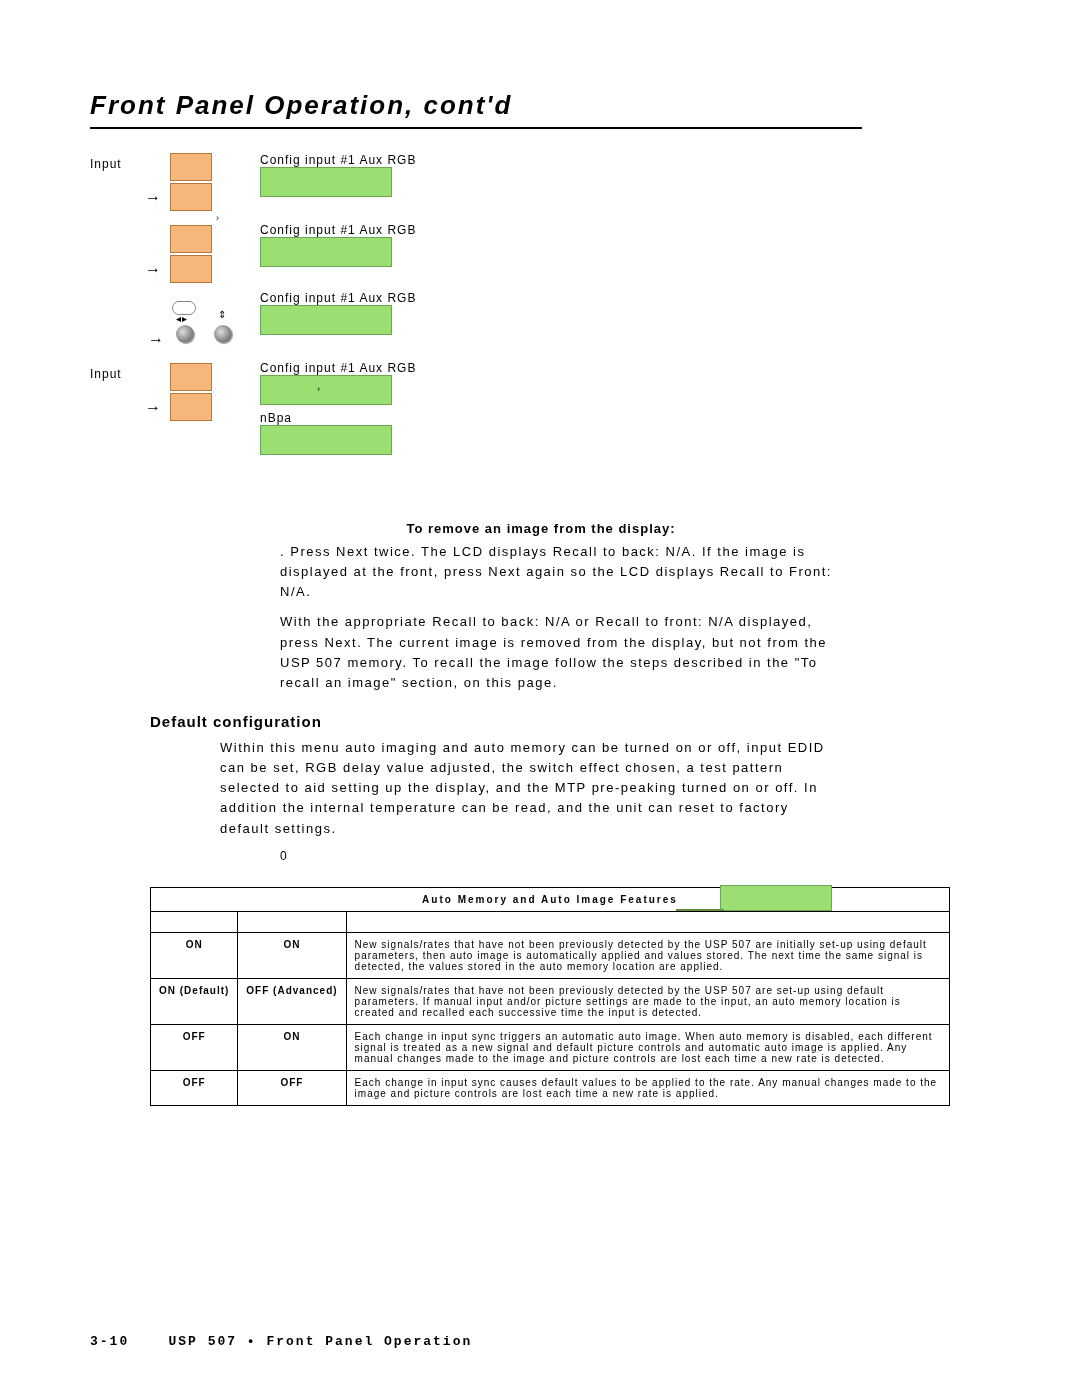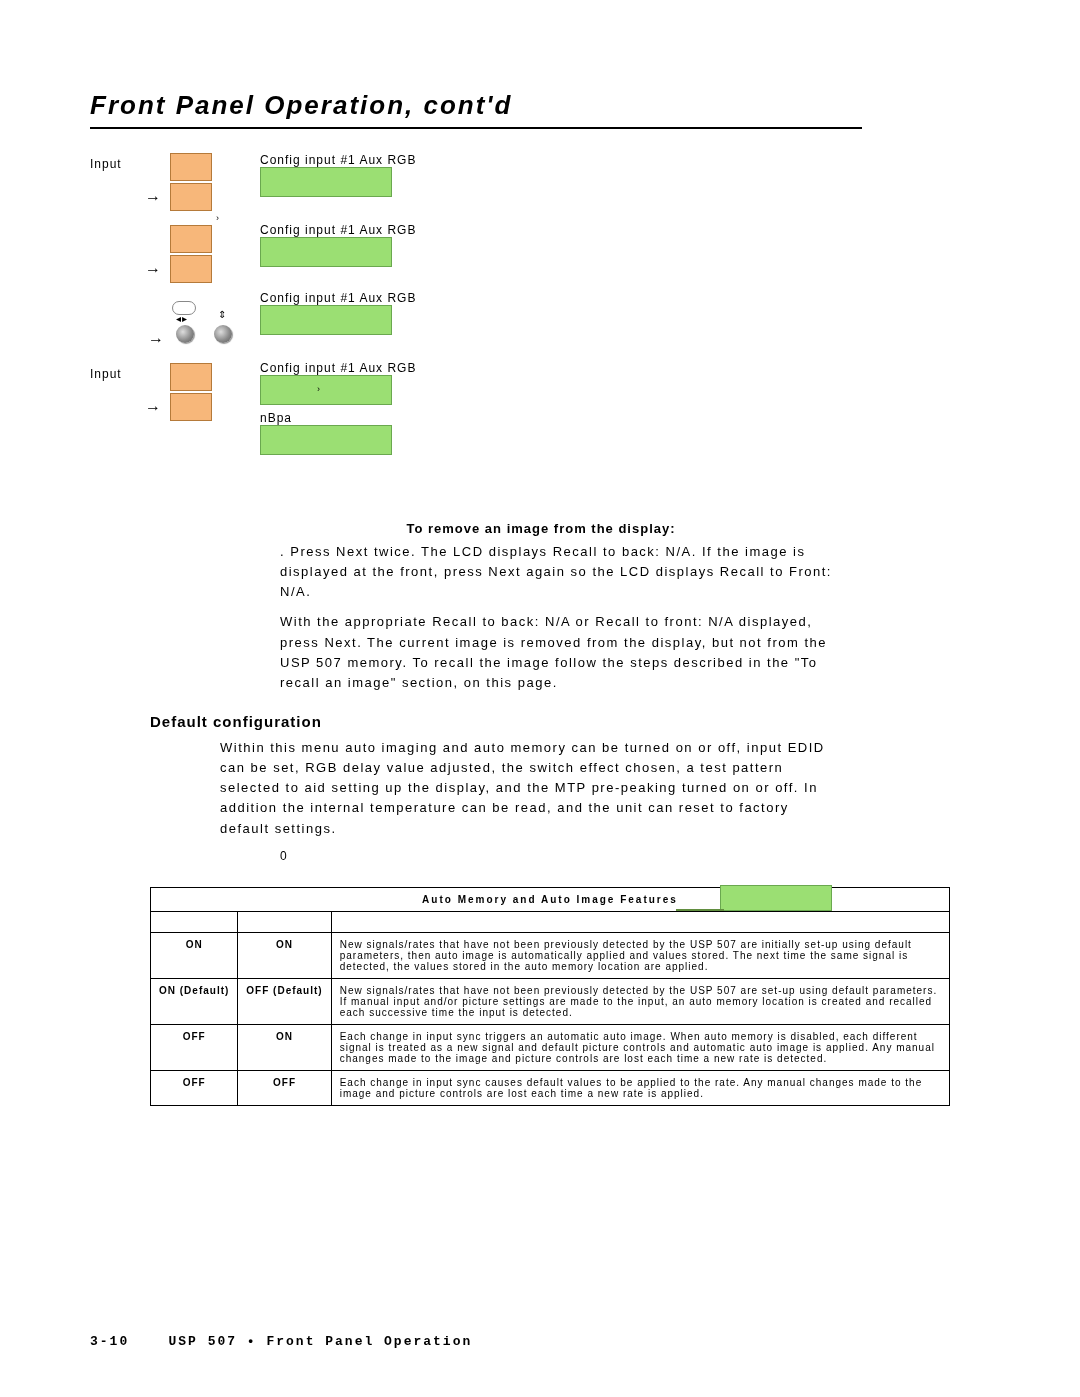--- a/index.html
+++ b/index.html
@@ -238,21 +238,21 @@
           <td></td>
           <td></td>
         </tr>
     <tr>
       <td class="c">ON</td>
       <td class="c">ON</td>
       <td>New signals/rates that have not been previously detected by the USP 507 are initially set-up using default parameters, then auto image is automatically applied and values stored.  The next time the same signal is detected, the values stored in the auto memory location are applied.</td>
     </tr>
     <tr>
       <td class="c">ON (Default)</td>
-      <td class="c">OFF (Default)</td>
+      <td class="c">OFF (Advanced)</td>
       <td>New signals/rates that have not been previously detected by the USP 507 are set-up using default parameters.  If manual input and/or picture settings are made to the input, an auto memory location is created and recalled each successive time the input is detected.</td>
     </tr>
     <tr>
       <td class="c">OFF</td>
       <td class="c">ON</td>
       <td>Each change in input sync triggers an automatic auto image.  When auto memory is disabled, each different signal is treated as a new signal and default picture controls and automatic auto image is applied.  Any manual changes made to the image and picture controls are lost each time a new rate is detected.</td>
     </tr>
     <tr>
       <td class="c">OFF</td>
       <td class="c">OFF</td>

